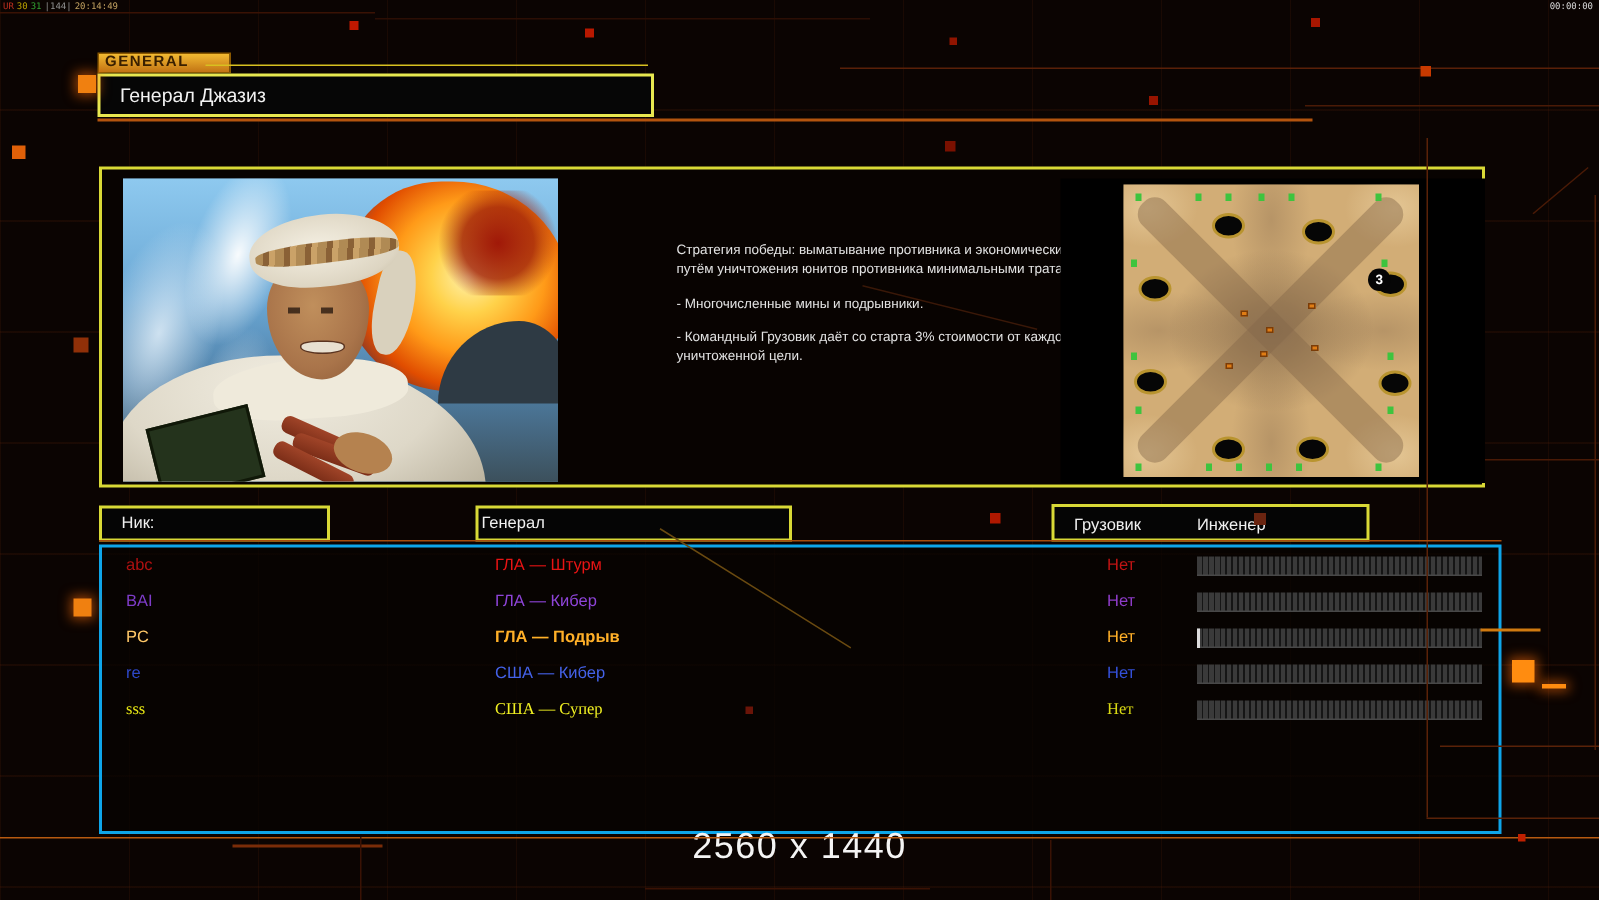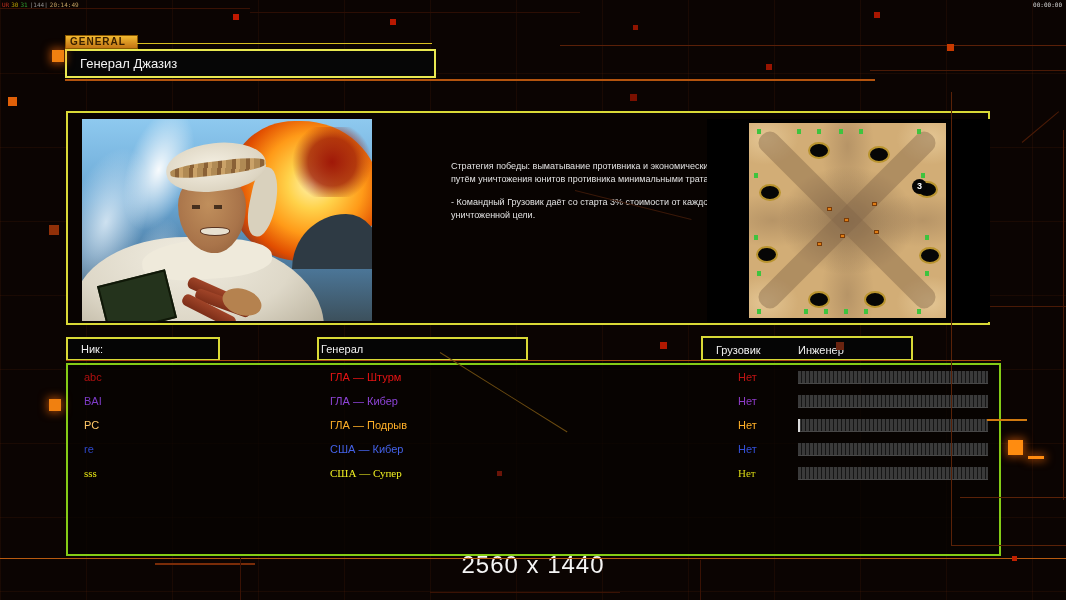--- a/index.html
+++ b/index.html
@@ -22,21 +22,21 @@
   .abs { position:absolute; }
 
   
   .debugbar { left:2px; top:1px; font:6px "DejaVu Sans Mono", monospace; letter-spacing:0; }
   .debugbar span { margin-right:2px; }
   .dbg0{color:#c03020}.dbg1{color:#b8a000}.dbg2{color:#30a030}.dbg3{color:#909090}.dbg4{color:#c0a060}
   .timer { right:4px; top:1px; font:6px "DejaVu Sans Mono", monospace; color:#d8d8d8; }
 
   
   .gen-tab {
-    left:65px; top:35px; width:73px; height:14px;
+    left:65px; top:35px; width:89px; height:14px;
     background:linear-gradient(180deg,#f2ba32,#c27414);
     border:1px solid #8a5800;
     color:#3a2000; font-size:10px; font-weight:bold; letter-spacing:1px;
     line-height:12px; padding-left:4px;
   }
   .name-box {
     left:65px; top:49px; width:371px; height:29px;
     background:#060606; border:2px solid #e8e850;
     font-size:13px; color:#f2f2f2; line-height:26px; padding-left:13px;
   }
@@ -129,21 +129,21 @@
   .hdr-box { background:#050505; border:2px solid #d9d936; color:#f0f0f0;
              font-size:11px; line-height:20px; }
   .hdr-nick { left:66px; top:337px; width:154px; height:24px; padding-left:13px; }
   .hdr-gen  { left:317px; top:337px; width:211px; height:24px; padding-left:2px; }
   .hdr-team { left:701px; top:336px; width:212px; height:25px; }
   .hdr-team .lab1 { position:absolute; left:13px; top:2px; }
   .hdr-team .lab2 { position:absolute; left:95px; top:2px; }
 
   
   .table-box { left:66px; top:363px; width:935px; height:193px;
-               background:rgba(6,3,1,.7); border:2px solid #84cc16; }
+               background:rgba(6,3,1,.7); border:2px solid #0ea5e9; }
   .trow { position:absolute; left:0; width:100%; height:24px; font-size:11px; }
   .trow span { position:absolute; top:5px; white-space:nowrap; }
   .c-nick { left:16px; }
   .c-gen  { left:262px; }
   .c-team { left:670px; }
   .pbar { position:absolute; left:730px; top:5px; width:190px; height:13px;
           background:repeating-linear-gradient(90deg,#3a3a3a 0px,#3a3a3a 3px,#151515 3px,#151515 4px);
           box-shadow:0 -1px 0 #484848 inset; }
   .caret { position:absolute; left:0; top:0; width:2px; height:13px; background:#dcdcdc; }
 
@@ -183,20 +183,21 @@
     <div class="abs p-crate"></div>
     <div class="abs p-dyn1"></div>
     <div class="abs p-dyn2"></div>
     <div class="abs p-dyn3"></div>
     <div class="abs p-hand"></div>
   </div>
 
   <div class="abs strategy">
     <div class="intro">Стратегия победы: выматывание противника и экономический перевес путём уничтожения юнитов противника минимальными тратами.</div>
     <div>
+        <div class="bullet">- Многочисленные мины и подрывники.</div>
         <div class="bullet">- Командный Грузовик даёт со старта 3% стоимости от каждой уничтоженной цели.</div>
       </div>
   </div>
 
   <div class="abs minimap-panel">
     <div class="abs map">
       <div class="map-arm arm1"></div>
       <div class="map-arm arm2"></div>
       <div>
           <div class="crater" style="left: 59px; top: 19px;"></div>
@@ -253,21 +254,21 @@
         <div class="pbar"></div>
       </div>
       <div class="trow" style="top: 25px;">
         <span class="c-nick" style="color: rgb(126, 60, 200);">BAI</span>
         <span class="c-gen" style="color: rgb(142, 68, 216);">ГЛА — Кибер</span>
         <span class="c-team" style="color: rgb(142, 60, 200);">Нет</span>
         <div class="pbar"></div>
       </div>
       <div class="trow" style="top: 49px;">
         <span class="c-nick" style="color: rgb(255, 200, 104);">PC</span>
-        <span class="c-gen" style="color: rgb(255, 176, 40);">ГЛА — Подрыв</span>
+        <span class="c-gen" style="color: rgb(255, 176, 40); font-weight: bold;">ГЛА — Подрыв</span>
         <span class="c-team" style="color: rgb(255, 176, 40);">Нет</span>
         <div class="pbar">
           <div class="caret"></div>
         </div>
       </div>
       <div class="trow" style="top: 73px;">
         <span class="c-nick" style="color: rgb(46, 72, 200);">re</span>
         <span class="c-gen" style="color: rgb(68, 98, 232);">США — Кибер</span>
         <span class="c-team" style="color: rgb(52, 80, 216);">Нет</span>
         <div class="pbar"></div>

